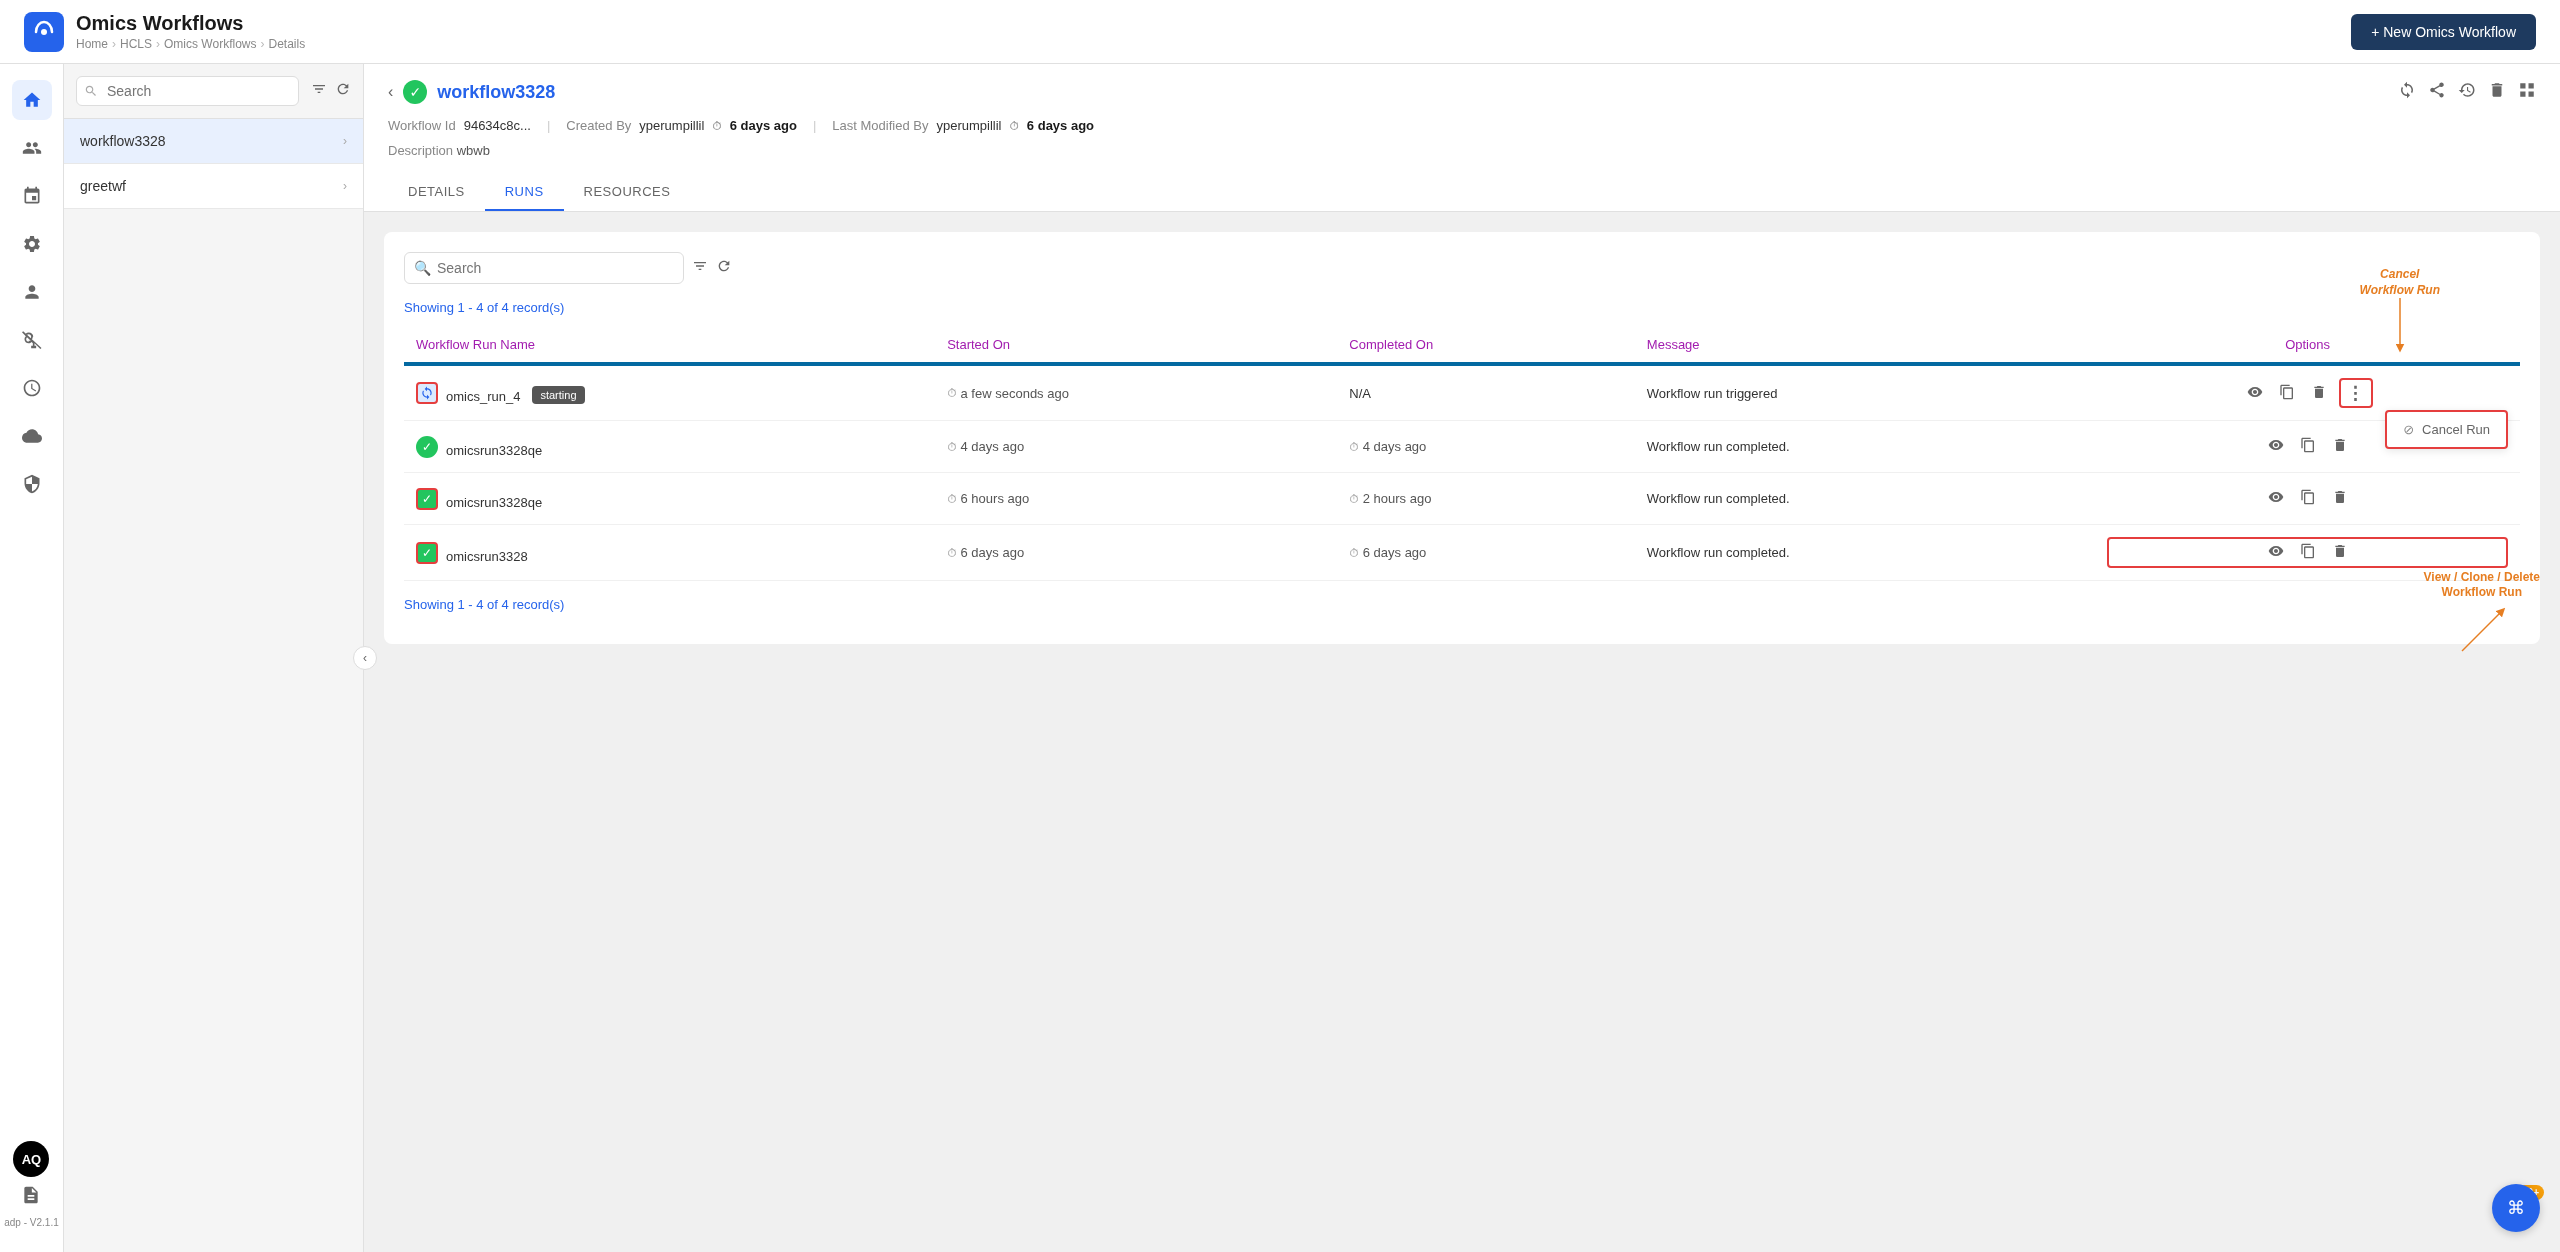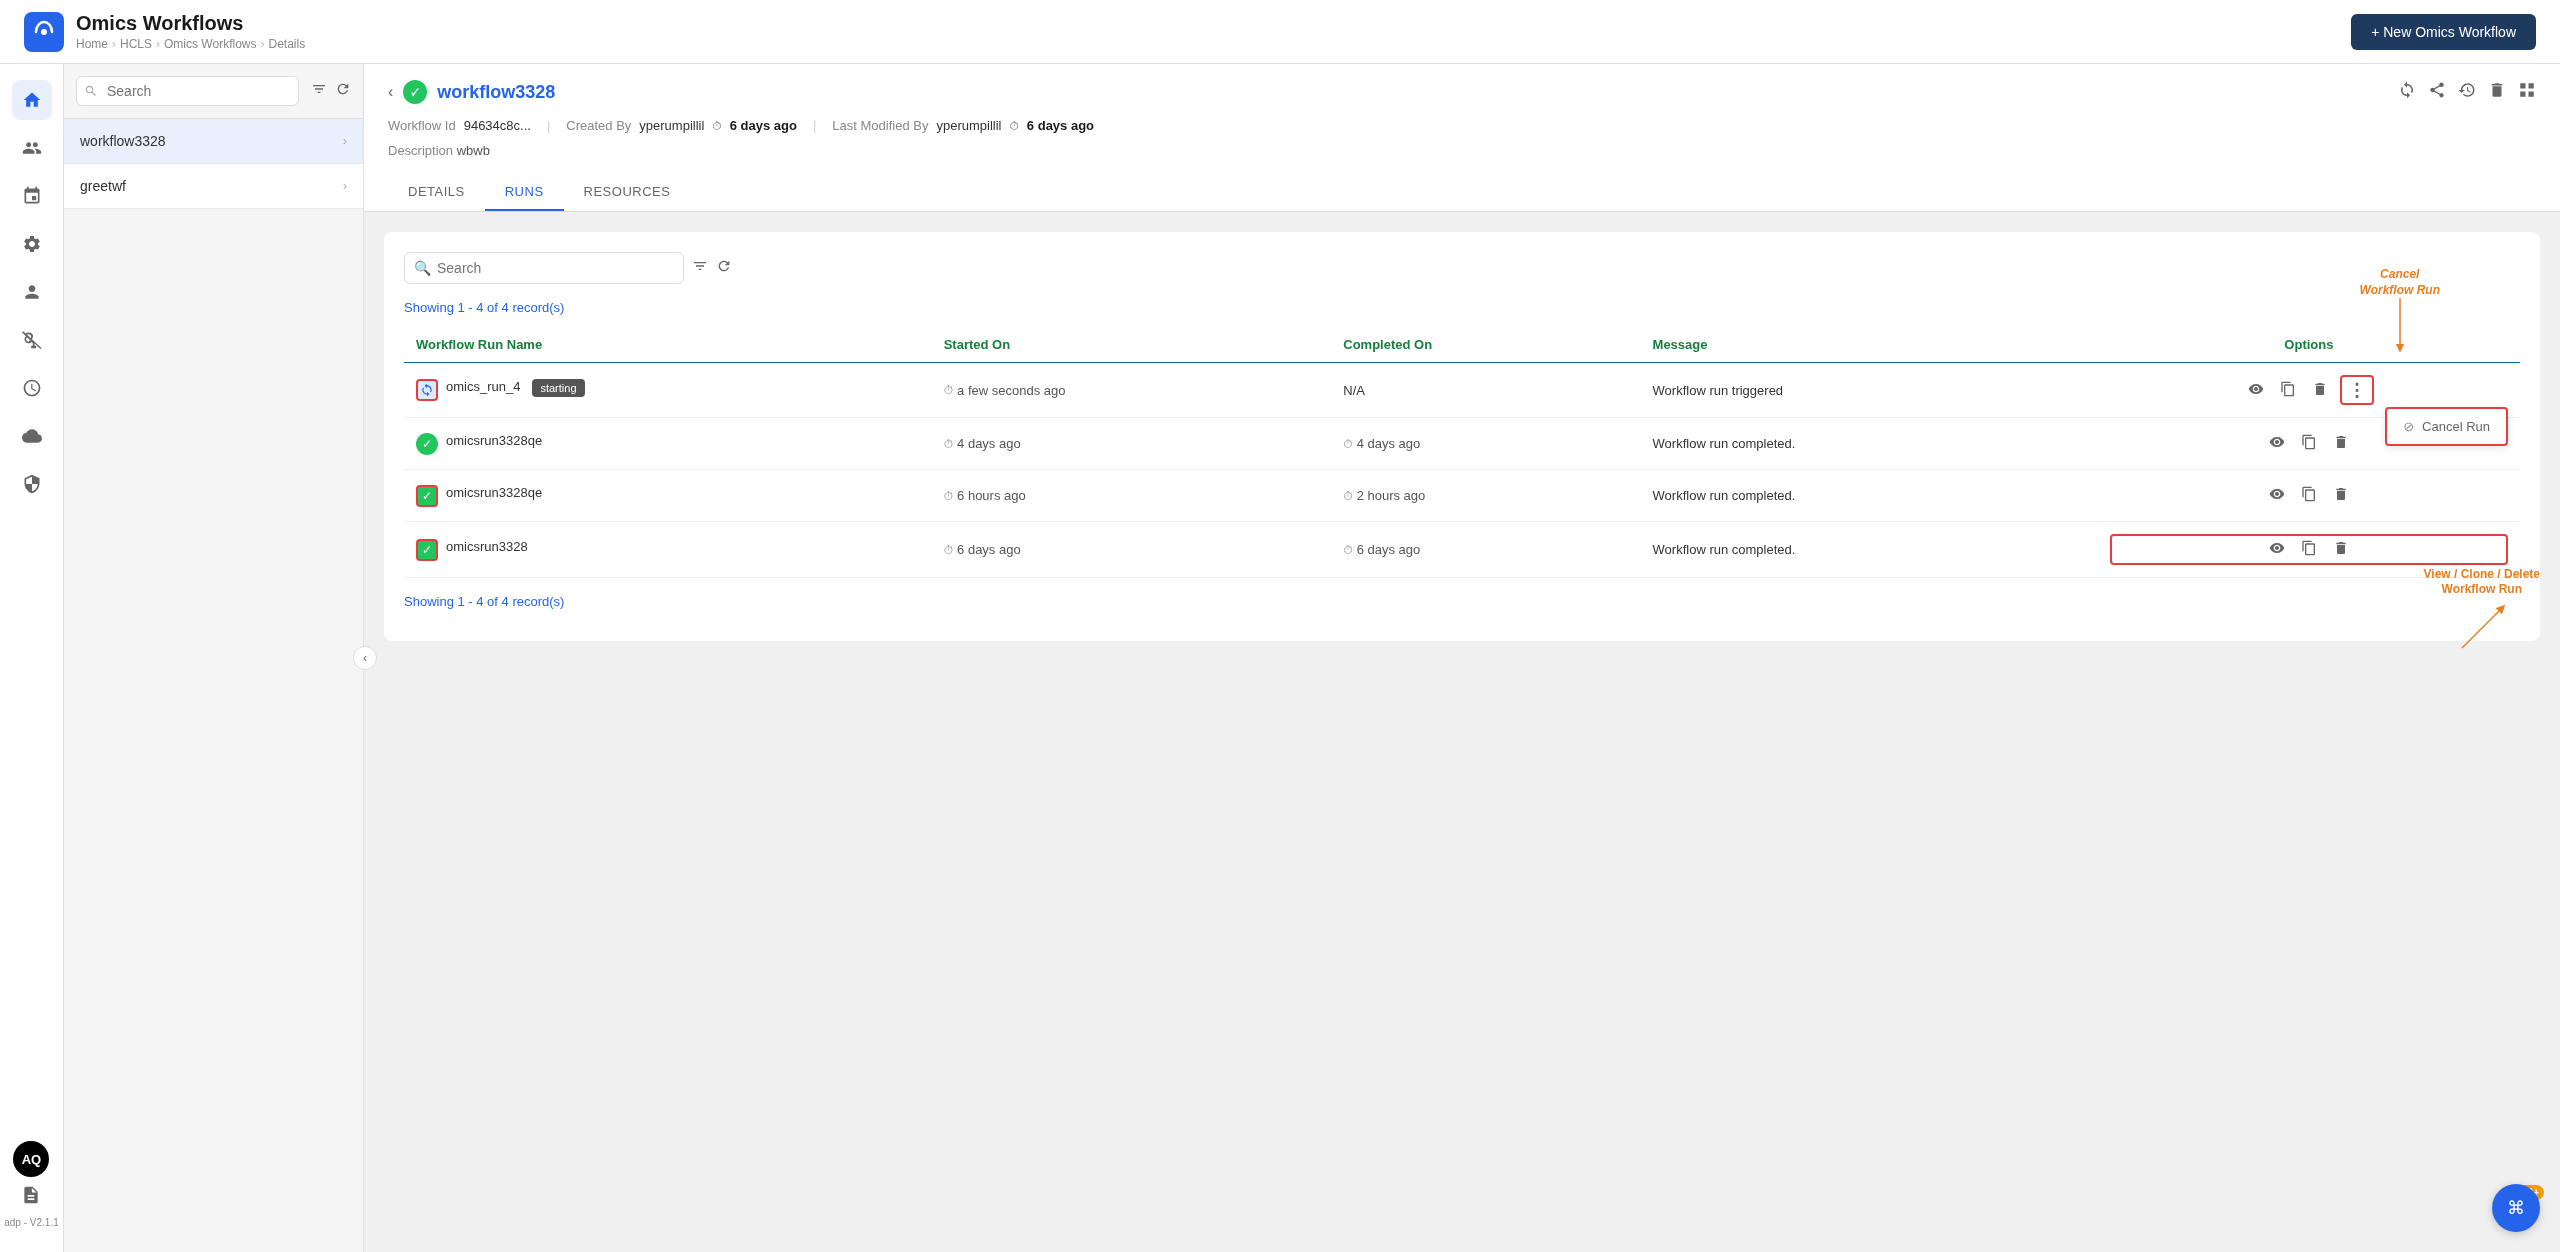--- a/index.html
+++ b/index.html
@@ -252,31 +252,31 @@
     }
 
     .showing-count { font-size: 13px; color: #2563eb; margin-bottom: 12px; }
 
     
     .runs-table { width: 100%; border-collapse: collapse; }
     .runs-table th {
       text-align: left;
       padding: 10px 12px;
       font-size: 13px;
-      font-weight: 700;
-      color: #15803d;
-      border-bottom: 1px solid #0369a1;
+      font-weight: 400;
+      color: #a21caf;
+      border-bottom: 4px solid #0369a1;
     }
     .runs-table td {
       padding: 12px 12px;
       font-size: 13px;
       color: #333;
       border-bottom: 1px solid #f0f0f0;
     }
-    .run-name-cell { display: flex; align-items: flex-start; gap: 8px; }
+    .run-name-cell { display: flex; align-items: flex-end; gap: 8px; }
     .run-status-icon {
       width: 22px; height: 22px;
       border-radius: 50%;
       display: flex; align-items: center; justify-content: center;
       font-size: 12px;
       flex-shrink: 0;
     }
     .run-status-starting {
       background: #dbeafe;
       color: #2563eb;

